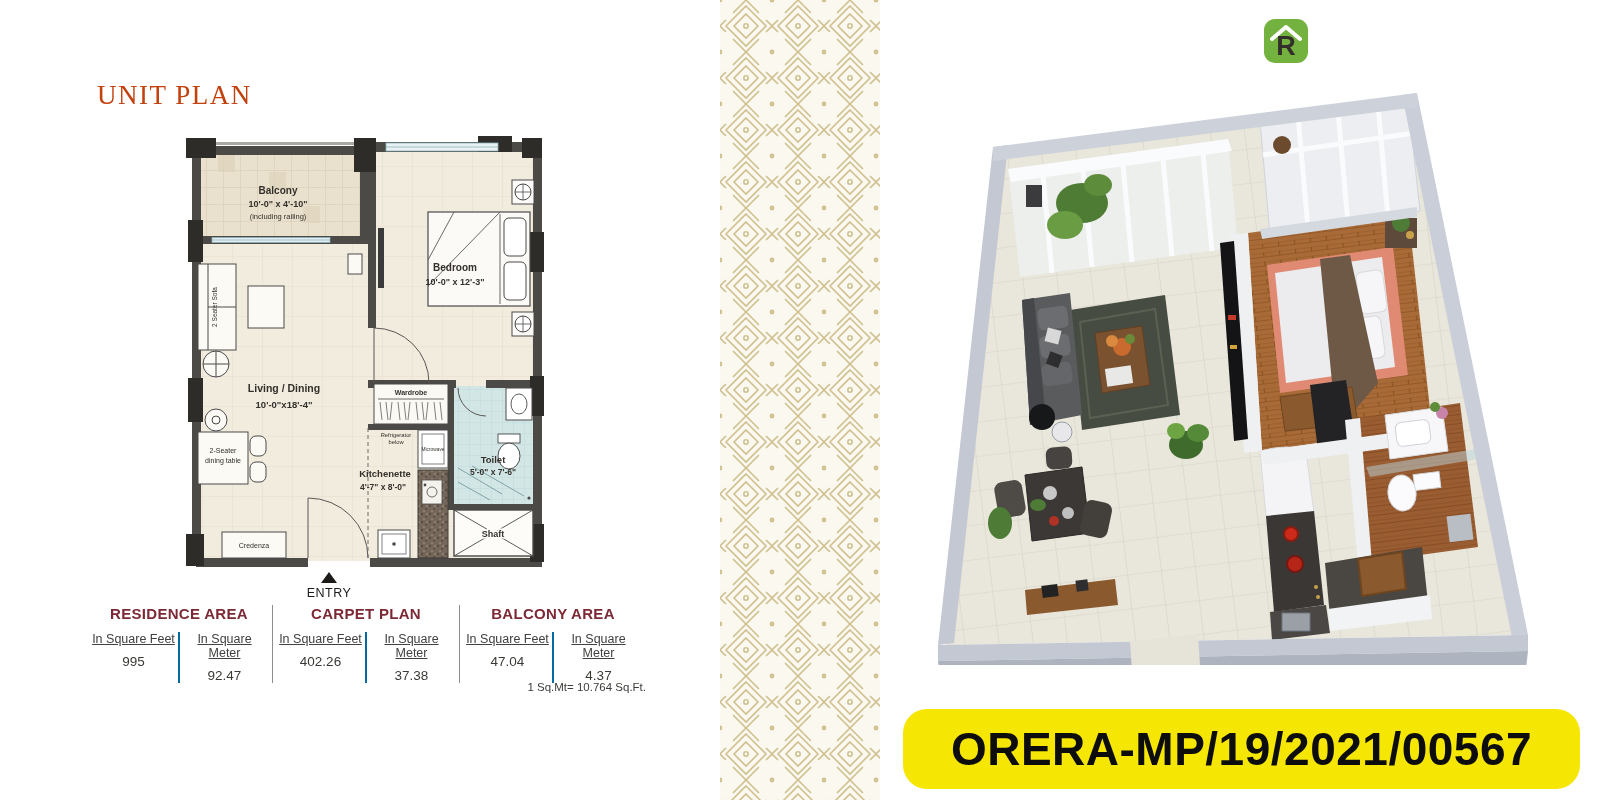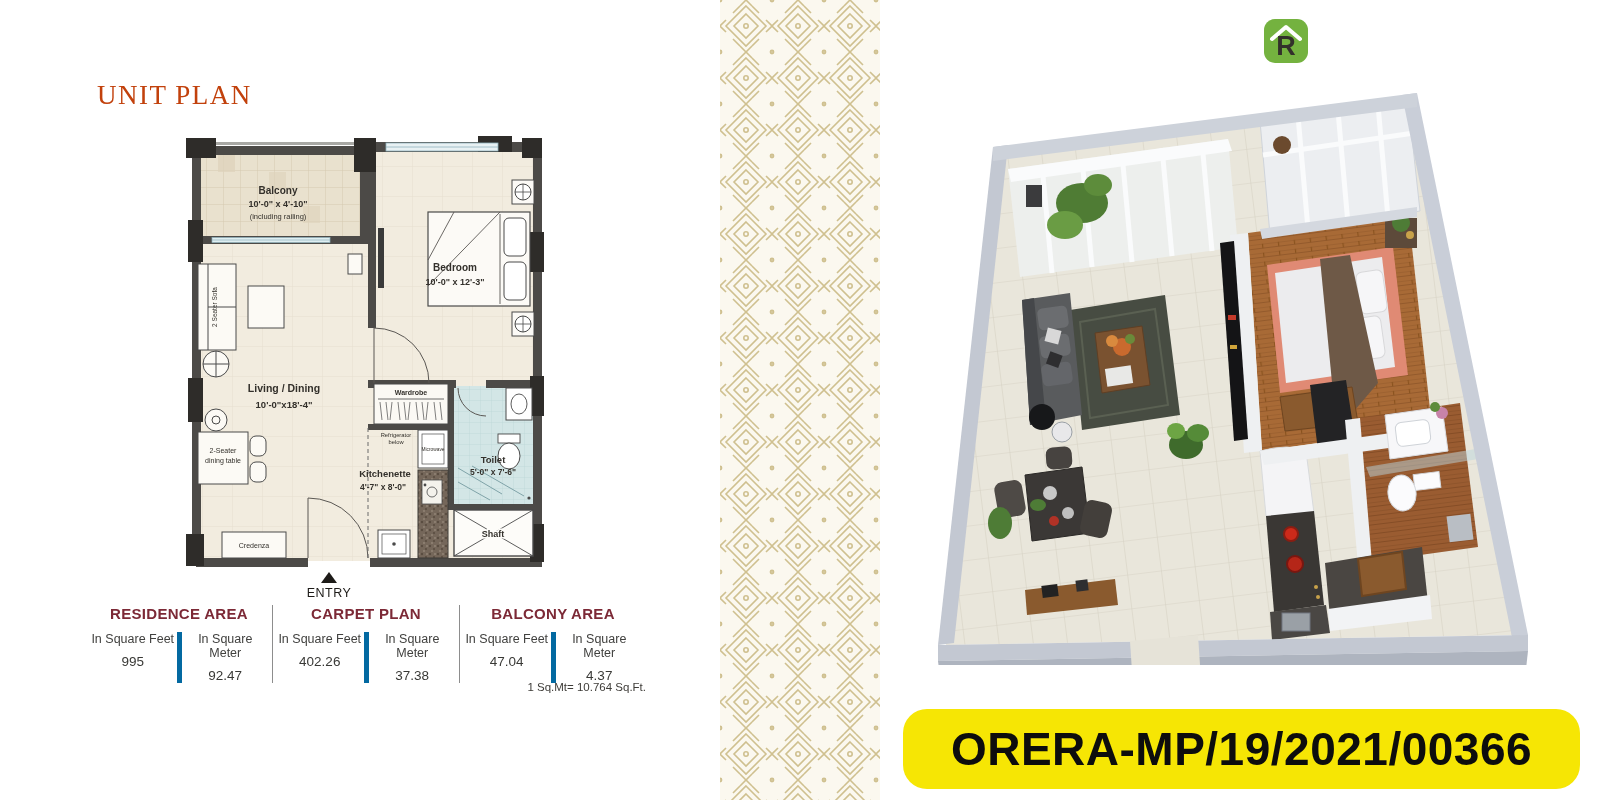--- a/index.html
+++ b/index.html
@@ -18,22 +18,22 @@
                border-left:8px solid transparent;border-right:8px solid transparent;
                border-bottom:11px solid #1d1b18;}
   .entry-text{position:absolute;left:284px;top:586px;width:90px;text-align:center;
               font-size:12.5px;font-weight:400;letter-spacing:.5px;color:#1d1b18;}
   .area-table{position:absolute;left:86px;top:605px;width:560px;display:flex;}
   .ag{flex:1;text-align:center;padding:0 3px;}
   .ag+.ag{border-left:1px solid #8d8d8d;}
   .ag-title{font-size:15px;font-weight:700;color:#7c2936;letter-spacing:.3px;margin-bottom:10px;}
   .ag-cols{display:flex;}
   .ag-col{flex:1;}
-  .ag-col+.ag-col{border-left:5px solid #0369a1;}
-  .ag-label{font-size:12.5px;color:#41413f;margin-bottom:8px;}
+  .ag-col+.ag-col{border-left:2px solid #0369a1;}
+  .ag-label{font-size:12.5px;color:#41413f;margin-bottom:8px;text-decoration:underline;}
   .ag-value{font-size:13.5px;color:#393936;}
   .note{position:absolute;left:86px;top:681px;width:560px;text-align:right;
         font-size:11.5px;color:#3e3c38;}
   .badge{position:absolute;left:903px;top:709px;width:677px;height:80px;border-radius:24px;
          background:#f6e604;display:flex;align-items:center;justify-content:center;
          font-size:46px;font-weight:700;color:#0d0d0d;letter-spacing:.5px;}
   text{font-family:"Liberation Sans","DejaVu Sans",sans-serif;fill:#33302b;}
 </style>
 </head>
 <body>
@@ -422,15 +422,15 @@
       <polygon points="63,62 78,60 24,558 8,560" fill="#c3c8d2"></polygon>
       <polygon points="487,8 472,10 582,552 598,550" fill="#c9ced8"></polygon>
       <polygon points="63,62 487,8 487,22 63,76" fill="#cdd2da"></polygon>
       <polygon points="8,560 598,550 598,566 8,576" fill="#c3c8d2"></polygon>
       <polygon points="8,576 598,566 596,584 10,592" fill="#aeb4bf"></polygon>
       <polygon points="200,556 268,550 270,580 202,586" fill="#e6e3d8"></polygon>
       <polygon points="330,144 487,122 487,132 332,154" fill="#d4d8df"></polygon>
     </g>
   </svg>
 
-  <div class="badge">ORERA-MP/19/2021/00366</div>
+  <div class="badge">ORERA-MP/19/2021/00567</div>
 
 </div>
 
 </body></html>

